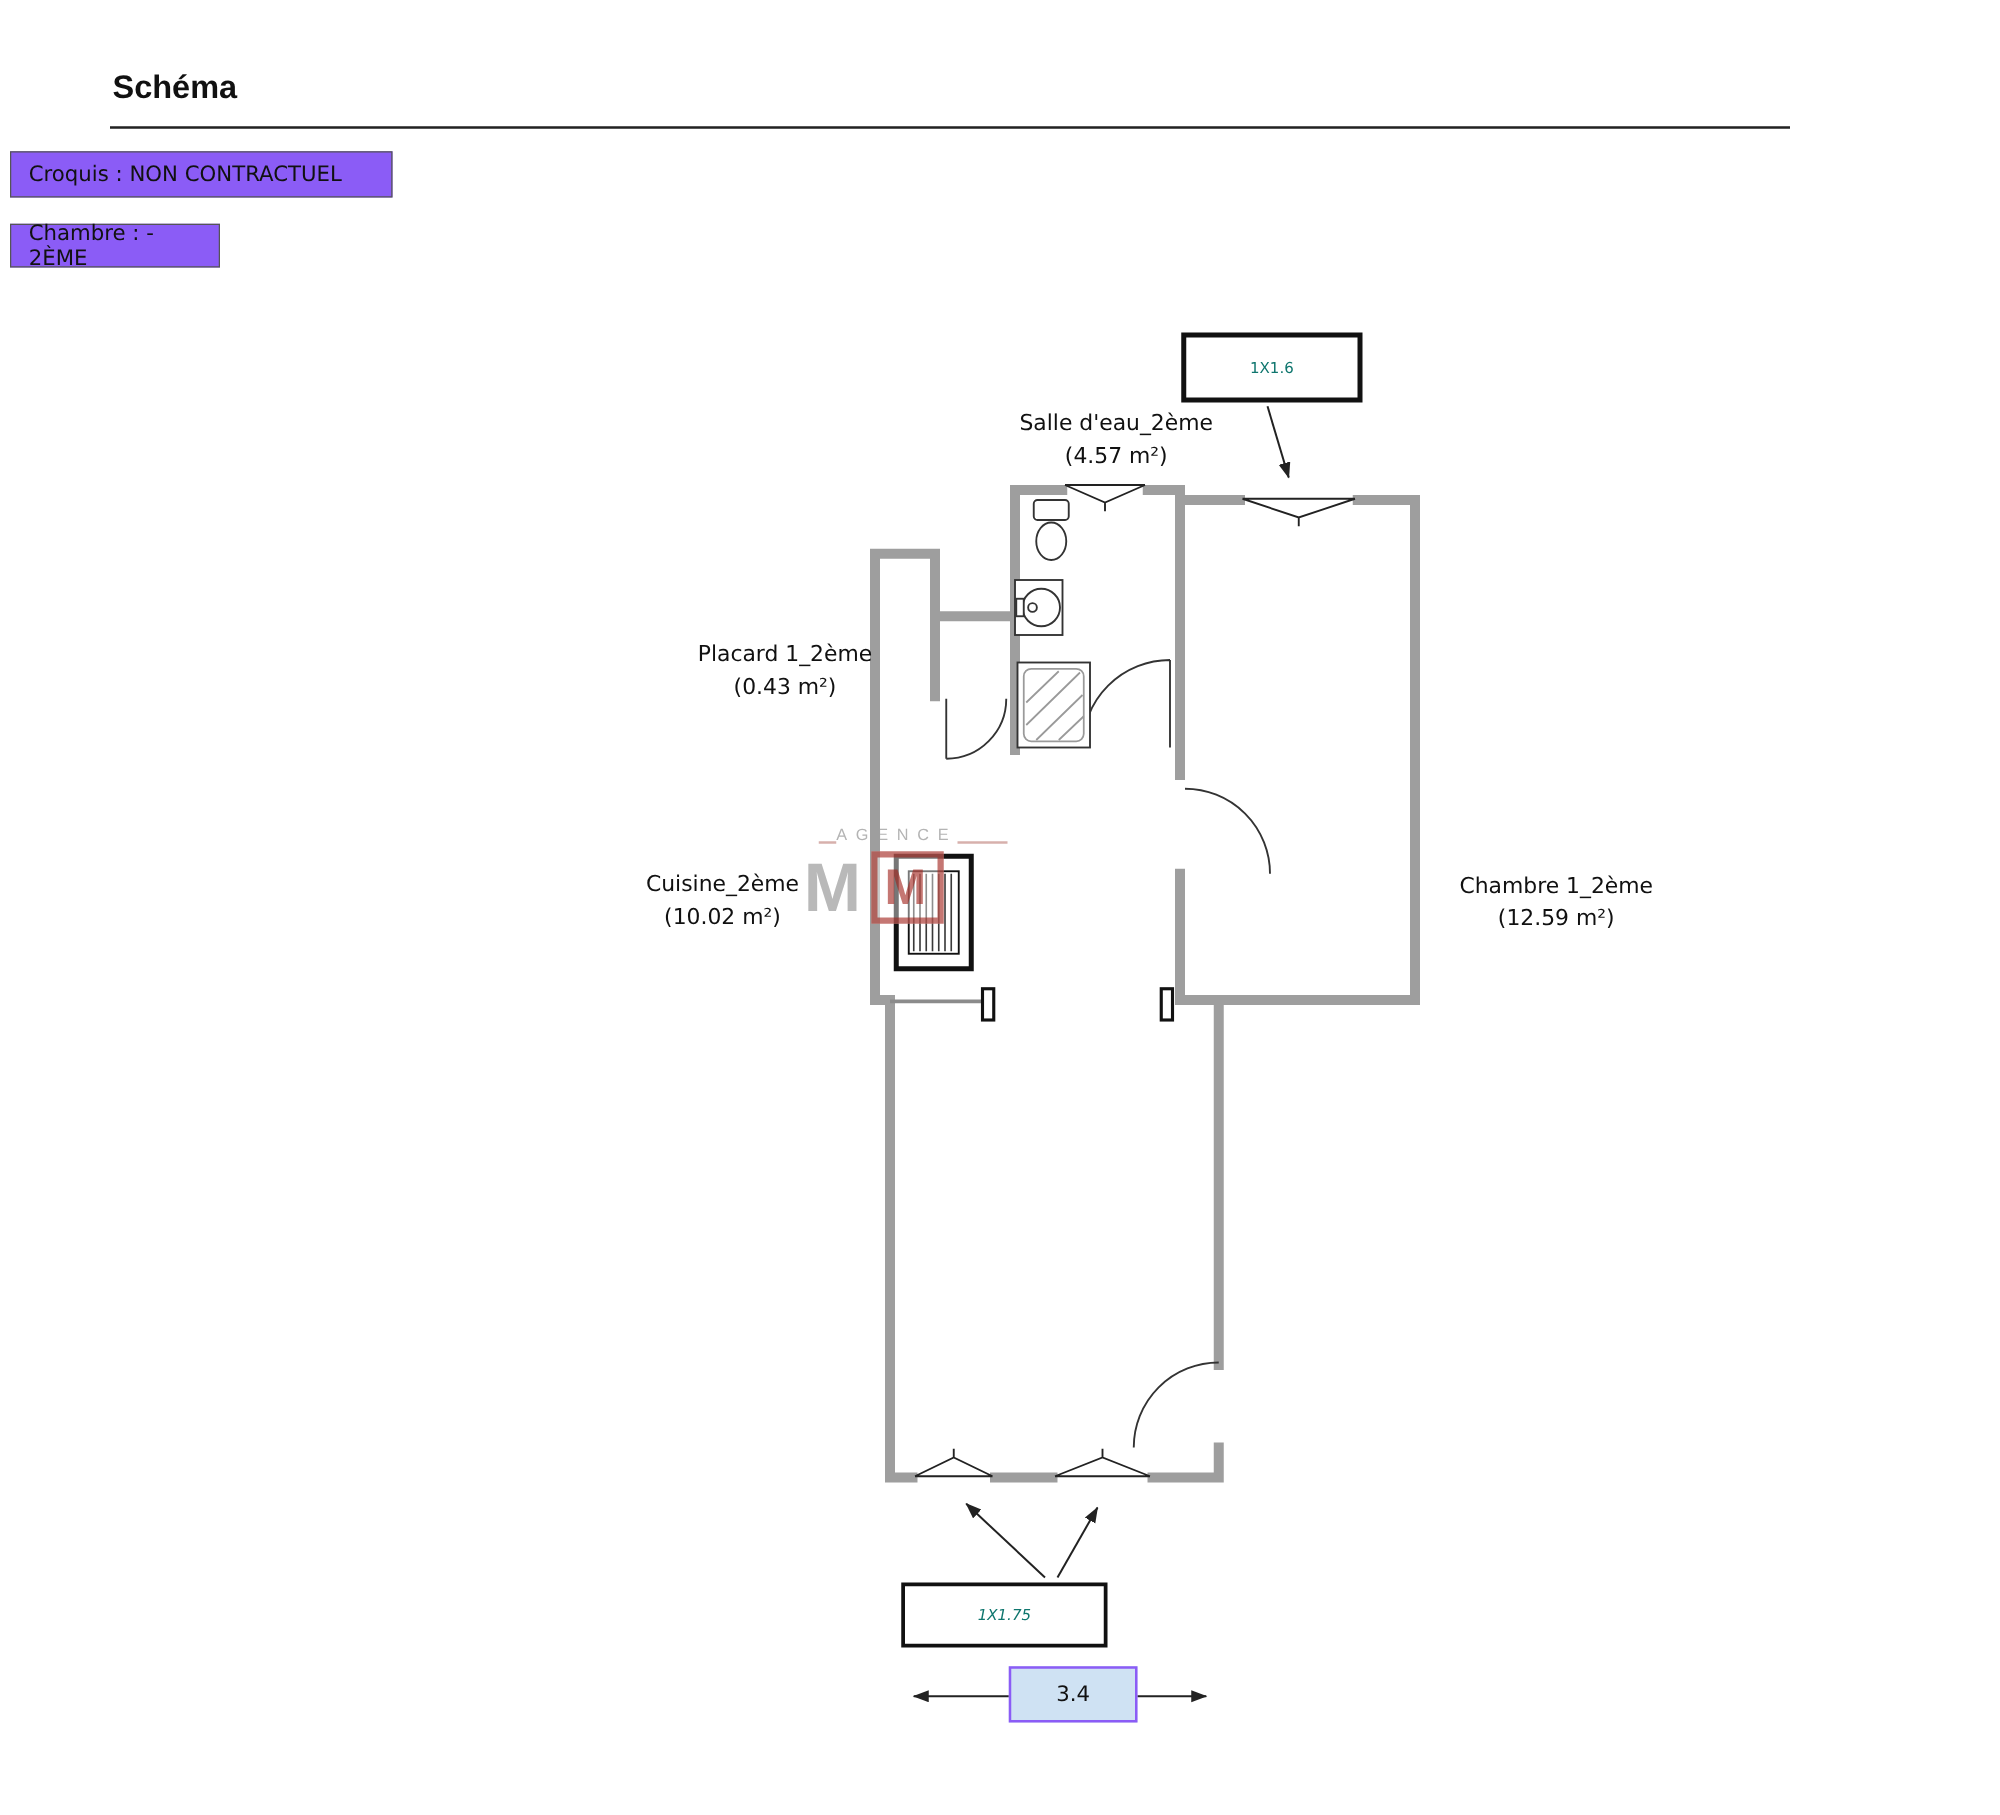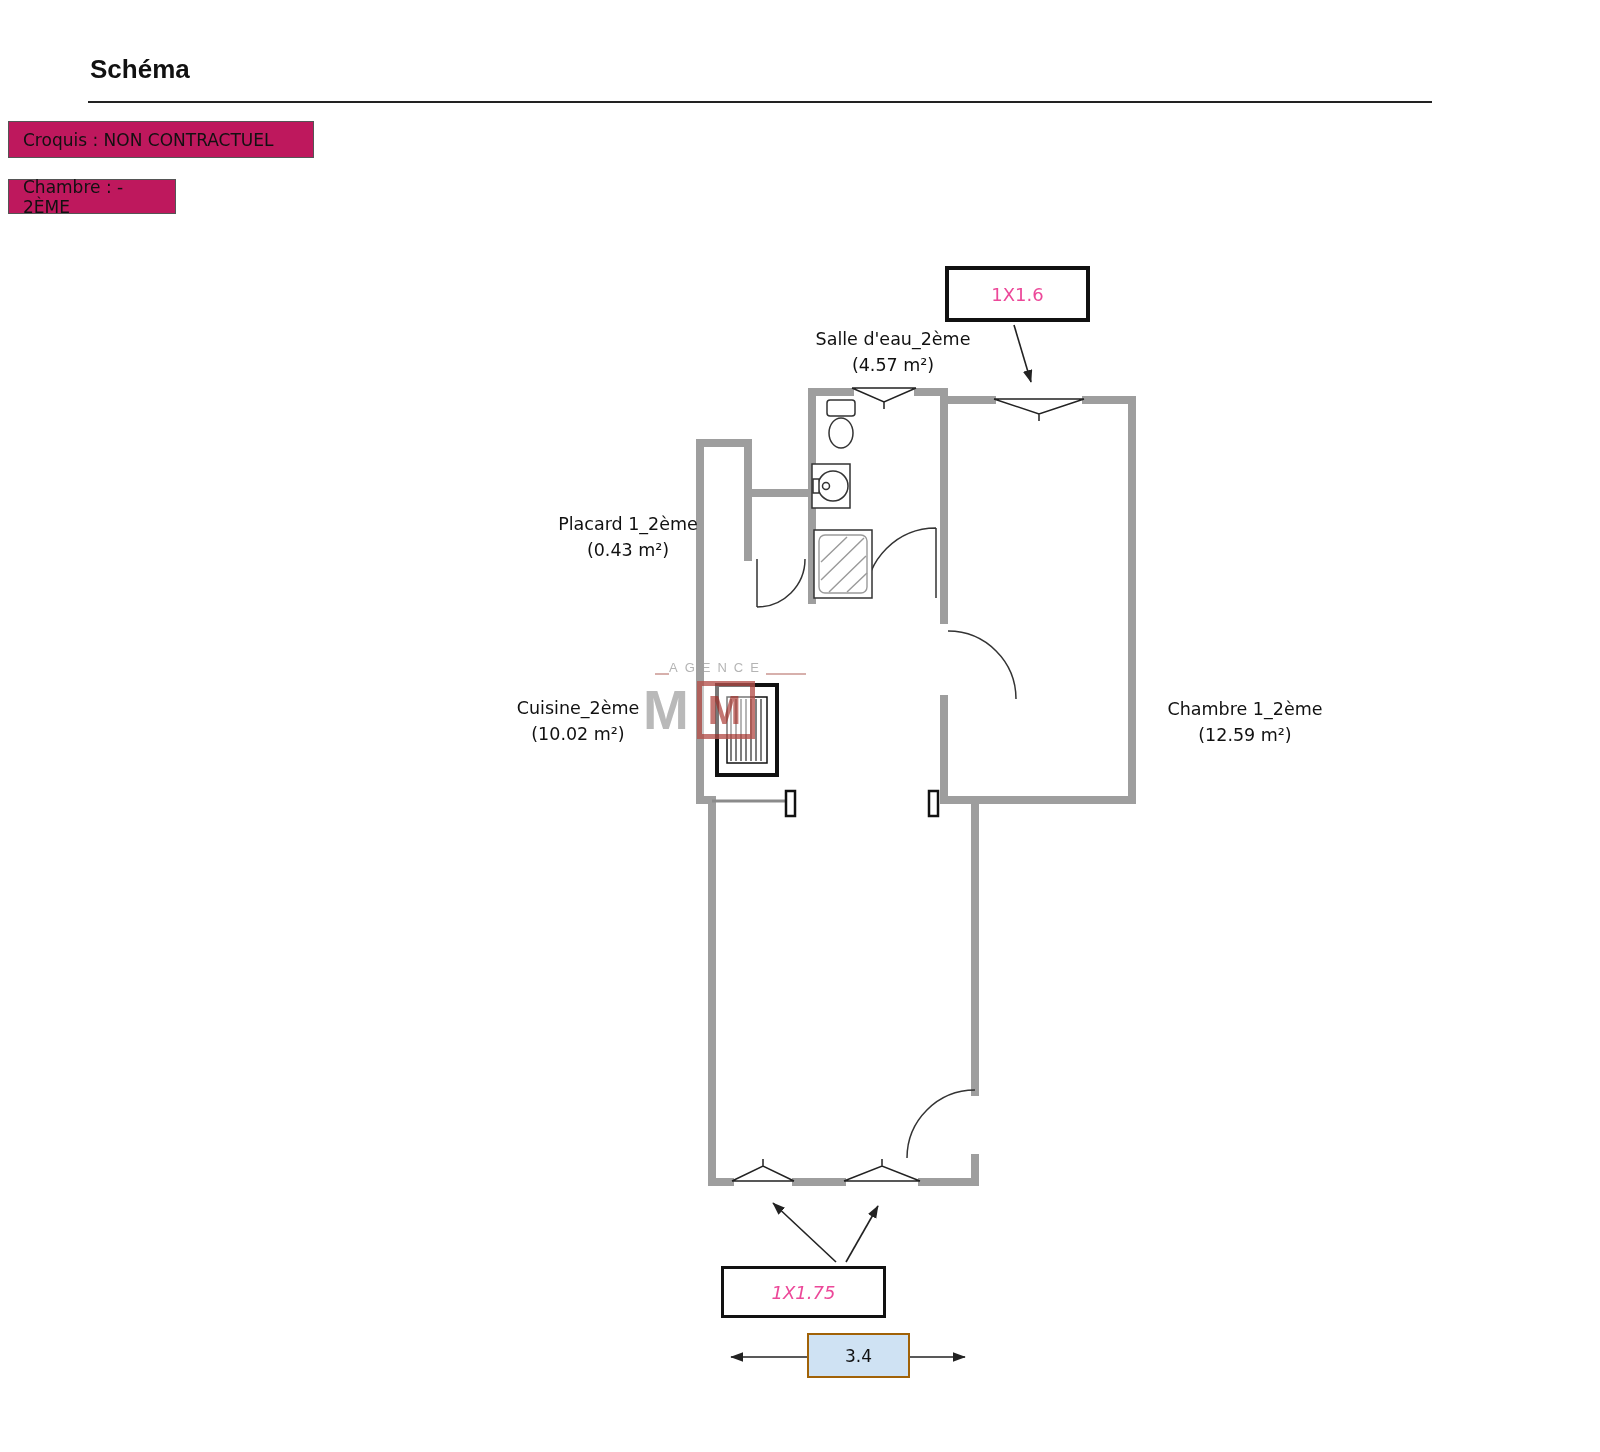--- a/index.html
+++ b/index.html
@@ -6,43 +6,43 @@
   .canvas{
     position:relative;width:1600px;height:1452px;background:#ffffff;overflow:hidden;
     font-family:"DejaVu Sans", sans-serif;color:#1a1a1a;
   }
   .page-title{
     position:absolute;left:90px;top:54px;font-family:"Liberation Sans",sans-serif;
     font-size:26px;font-weight:bold;color:#111;
   }
   .title-rule{position:absolute;left:88px;top:101px;width:1344px;height:2px;background:#222;}
   .note-box{
-    position:absolute;background:#be185d;border:1px solid #555;box-sizing:border-box;
+    position:absolute;background:#8b5cf6;border:1px solid #555;box-sizing:border-box;
     display:flex;align-items:center;padding:16px 14px;font-size:17px;color:#111;
   }
   .note-1{left:8px;top:121px;width:306px;height:37px;}
   .note-2{left:8px;top:179px;width:168px;height:35px;}
   .plan-svg{position:absolute;left:0;top:0;}
   .room-label{
     position:absolute;width:220px;text-align:center;font-size:17.5px;line-height:26px;color:#111;
   }
   .lbl-salle{left:783px;top:326px;}
   .lbl-placard{left:518px;top:511px;}
   .lbl-cuisine{left:468px;top:695px;}
   .lbl-chambre{left:1135px;top:696px;}
   .lbl-sejour{left:450px;top:1034px;}
   .win-box{
     position:absolute;background:#fff;border:4px solid #111;box-sizing:border-box;
-    display:flex;align-items:center;justify-content:center;font-size:18px;color:#ec4899;
+    display:flex;align-items:center;justify-content:center;font-size:12px;color:#0f766e;
   }
   .win-box-top{left:945px;top:266px;width:145px;height:56px;}
   .win-box-bottom{left:721px;top:1266px;width:165px;height:52px;border-width:3px;font-style:italic;}
   .measure-box{
     position:absolute;left:807px;top:1333px;width:103px;height:45px;background:#cfe2f3;
-    border:2px solid #a16207;box-sizing:border-box;display:flex;align-items:center;justify-content:center;
+    border:2px solid #8b5cf6;box-sizing:border-box;display:flex;align-items:center;justify-content:center;
     font-size:17px;color:#111;
   }
   .watermark{position:absolute;left:643px;top:660px;opacity:.78;pointer-events:none;}
   .wm-agence{
     display:flex;align-items:flex-end;gap:0;margin-left:12px;
     font-size:13px;letter-spacing:7px;color:#9f9f9f;font-family:"Liberation Sans",sans-serif;
   }
   .wm-rule{display:inline-block;height:2px;background:#cc9b95;}
   .wm-rule-left{width:14px;}
   .wm-rule-right{width:40px;}

